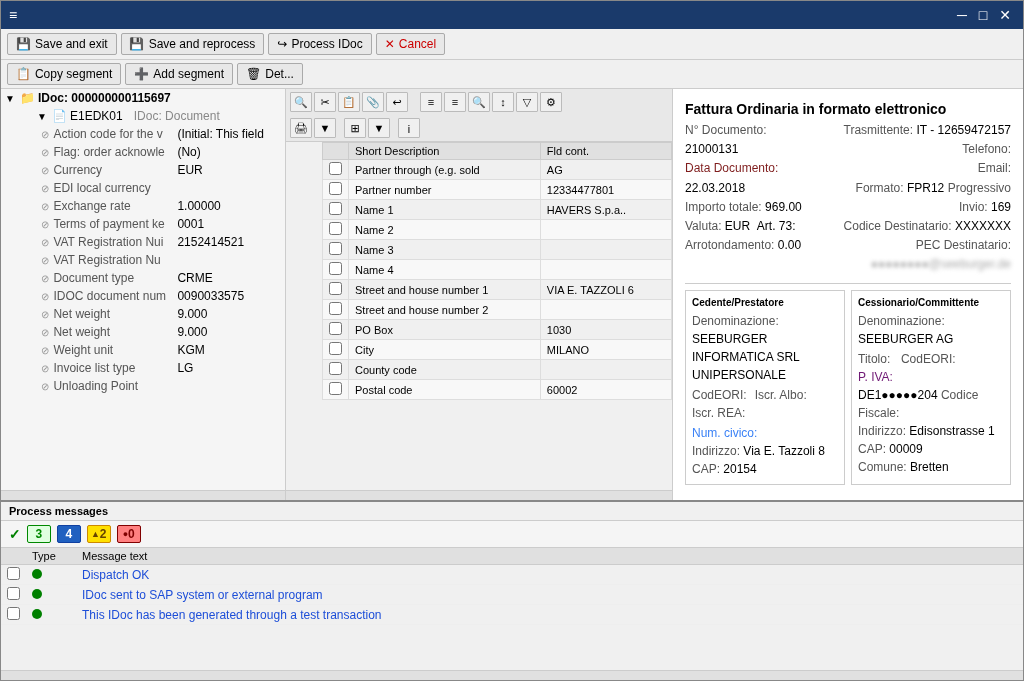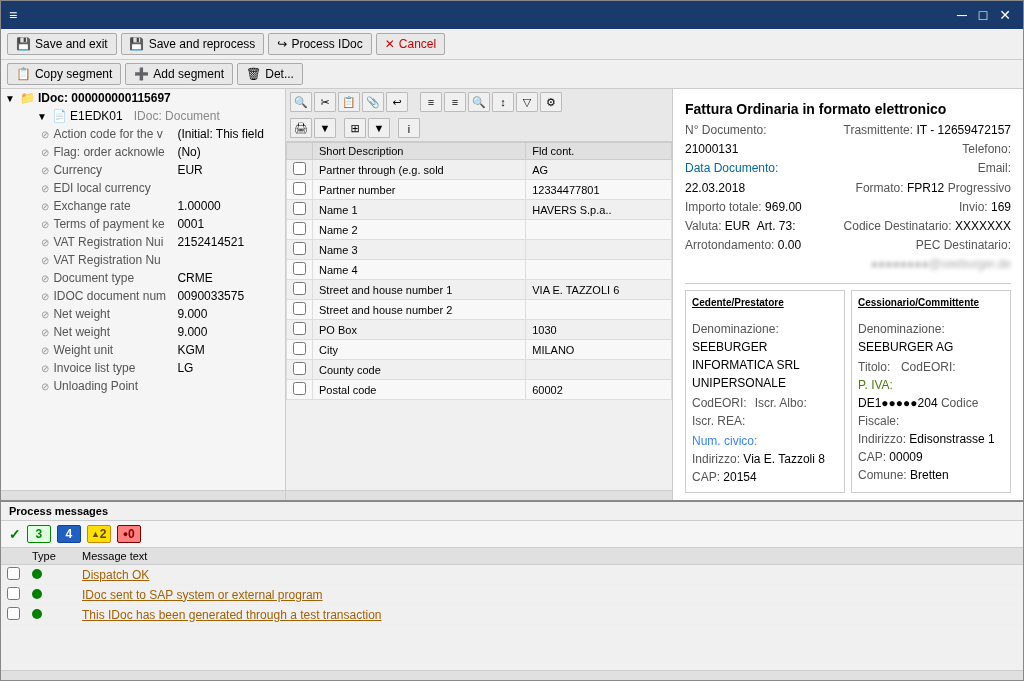--- a/index.html
+++ b/index.html
@@ -32,52 +32,52 @@
     
     .idoc-row { display: flex; align-items: center; padding: 2px 4px; font-size: 11px; }
     .idoc-row .label { color: #555; min-width: 120px; overflow: hidden; text-overflow: ellipsis; white-space: nowrap; }
     .idoc-row .value { color: #000; font-weight: normal; }
     
     
     .middle-panel { flex: 1; display: flex; flex-direction: column; border-right: 1px solid #ccc; overflow: hidden; }
     .middle-toolbar { background: #e8e8e8; border-bottom: 1px solid #ccc; padding: 3px 4px; display: flex; gap: 2px; flex-wrap: wrap; flex-shrink: 0; }
     .mid-btn { background: #f0f0f0; border: 1px solid #bbb; width: 22px; height: 20px; display: flex; align-items: center; justify-content: center; cursor: pointer; font-size: 11px; border-radius: 1px; }
     
-    .middle-table { flex: 1; overflow-y: auto; overflow-x: hidden; }
+    .middle-table { flex: 1; overflow-y: auto; overflow-x: hidden; margin-left: 36px; }
     table.data-table { width: 100%; border-collapse: collapse; }
     table.data-table th { background: #e0e0e0; border: 1px solid #ccc; padding: 2px 6px; text-align: left; font-size: 11px; font-weight: normal; position: sticky; top: 0; }
     table.data-table td { border: 1px solid #ddd; padding: 2px 6px; font-size: 11px; }
     table.data-table tr:nth-child(even) { background: #f8f8f8; }
     .cb-cell { width: 18px; text-align: center; }
     
     
     .right-panel { width: 350px; background: white; overflow-y: auto; flex-shrink: 0; padding: 12px; font-size: 10px; }
     .invoice-title { font-size: 14px; font-weight: bold; color: #000; margin-bottom: 4px; }
     .invoice-subtitle { font-size: 10px; color: #444; margin-bottom: 12px; }
     .invoice-section { margin-bottom: 8px; }
     .invoice-divider { border: none; border-top: 1px solid #ccc; margin: 6px 0; }
     .invoice-box { border: 1px solid #ccc; padding: 6px; margin-bottom: 8px; }
-    .invoice-box-title { font-weight: bold; font-size: 10px; margin-bottom: 12px; text-decoration: underline; }
+    .invoice-box-title { font-weight: bold; font-size: 10px; margin-bottom: 4px; }
     
     
     .bottom-section { height: 180px; border-top: 2px solid #888; display: flex; flex-direction: column; flex-shrink: 0; }
     .bottom-header { background: #f0f0f0; border-bottom: 1px solid #ccc; padding: 3px 8px; font-weight: bold; font-size: 11px; flex-shrink: 0; }
     .bottom-toolbar { display: flex; align-items: center; gap: 6px; padding: 4px 8px; background: #f5f5f5; border-bottom: 1px solid #ccc; flex-shrink: 0; }
     .status-badge { display: flex; align-items: center; justify-content: center; width: 24px; height: 18px; font-size: 10px; font-weight: bold; border-radius: 2px; }
     .badge-green { background: #e0ffe0; border: 1px solid #080; color: #080; }
     .badge-blue { background: #2060c0; color: white; border: 1px solid #1040a0; }
     .badge-yellow { background: #ffe000; color: #664400; border: 1px solid #cc8800; }
     .badge-red { background: #ff8080; color: #800000; border: 1px solid #800000; }
     
     .messages-table { flex: 1; overflow-y: auto; }
     .msg-table { width: 100%; border-collapse: collapse; }
     .msg-table th { background: #e0e0e0; border-bottom: 1px solid #ccc; padding: 2px 6px; text-align: left; font-size: 11px; font-weight: normal; }
     .msg-table td { padding: 2px 6px; font-size: 11px; border-bottom: 1px solid #eee; }
     .msg-dot { width: 10px; height: 10px; border-radius: 50%; background: green; display: inline-block; }
-    .msg-link { color: #a16207; text-decoration: underline; cursor: pointer; }
+    .msg-link { color: #1d4ed8; cursor: pointer; }
     .middle-table::-webkit-scrollbar { width: 8px; }
     .middle-table::-webkit-scrollbar-track { background: #f0f0f0; }
     .middle-table::-webkit-scrollbar-thumb { background: #aaa; }
     .left-scroll-inner { flex: 1; overflow-y: auto; overflow-x: hidden; }
     .horizontal-scroll { height: 10px; background: #e0e0e0; border-top: 1px solid #ccc; }
     
     .bottom-scroll { height: 10px; background: #e0e0e0; border-top: 1px solid #ccc; width: 100%; }
     
     .tree-icon { font-size: 10px; margin-right: 2px; }
     .blurred { filter: blur(2px); color: #aaa; }
@@ -331,21 +331,21 @@
       <div class="horizontal-scroll"></div>
     </div>
 
     <div class="right-panel">
       <div class="invoice-title">Fattura Ordinaria in formato elettronico</div>
 
       <div class="invoice-section">
         <div style="display:flex; justify-content:space-between; font-size:9px; line-height:1.6;">
           <div>
             <div><span style="color:#555;">N° Documento: </span><span>21000131</span></div>
-            <div><span style="color:#0369a1;">Data Documento: </span><span>22.03.2018</span></div>
+            <div><span style="color:#7f1d1d;">Data Documento: </span><span>22.03.2018</span></div>
             <div><span style="color:#555;">Importo totale: </span><span>969.00</span></div>
             <div><span style="color:#555;">Valuta: </span><span>EUR</span>&nbsp;&nbsp;<span>Art. 73:</span></div>
             <div><span style="color:#555;">Arrotondamento: </span><span>0.00</span></div>
           </div>
           <div style="text-align:right;">
             <div><span style="color:#555;">Trasmittente: </span><span>IT - 12659472157</span></div>
             <div><span style="color:#555;">Telefono: </span></div>
             <div><span style="color:#555;">Email: </span></div>
             <div><span style="color:#555;padding-left:33px;">Formato: </span><span>FPR12</span>&nbsp;<span style="color:#555;">Progressivo Invio: </span><span>169</span></div>
             <div><span style="color:#555;">Codice Destinatario: </span><span>XXXXXXX</span></div>
@@ -373,21 +373,21 @@
           </div>
         </div>
         <div class="invoice-box" style="flex:1;">
           <div class="invoice-box-title">Cessionario/Committente</div>
           <div style="font-size:9px; line-height:1.5;">
             <div><span style="color:#555;">Denominazione: </span><span>SEEBURGER AG</span></div>
             <div style="display:flex; gap:4px; margin-top:2px;">
               <span><span style="color:#555;">Titolo: </span></span>
               <span>&nbsp;&nbsp;<span style="color:#555;">CodEORI: </span></span>
             </div>
-            <div><span style="color:#4d7c0f;">P. IVA: </span><span>DE1●●●●●204</span>&nbsp;<span style="color:#555;">Codice Fiscale: </span></div>
+            <div><span style="color:#701a75;">P. IVA: </span><span>DE1●●●●●204</span>&nbsp;<span style="color:#555;">Codice Fiscale: </span></div>
             <div><span style="color:#555;">Indirizzo: </span><span>Edisonstrasse 1</span></div>
             <div><span style="color:#555;">CAP: </span><span>00009</span></div>
             <div><span style="color:#555;">Comune: </span><span>Bretten</span></div>
             <div></div>
           </div>
         </div>
       </div>
 
     </div>
   </div>

